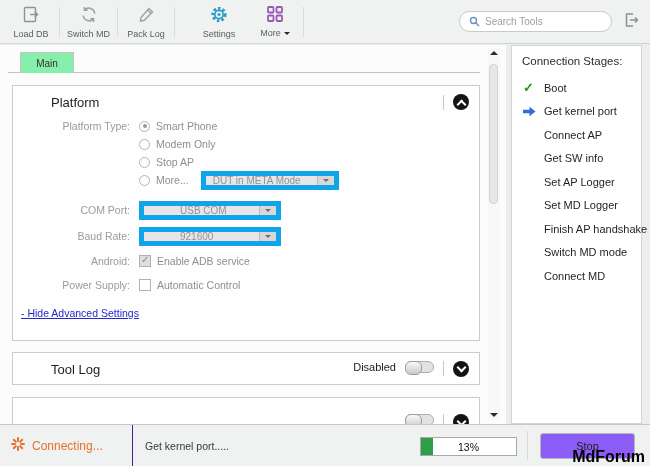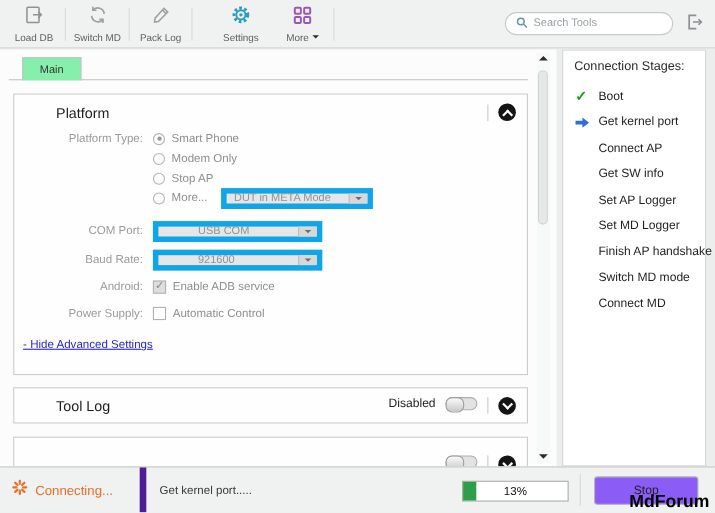--- a/index.html
+++ b/index.html
@@ -31,21 +31,21 @@
 #platform-section{top:40px;height:256px;}
 .frow{position:absolute;left:0;height:20px;display:flex;align-items:center;}
 .flabel{width:126px;text-align:right;padding-right:9px;font-size:10.5px;color:#9b9b9b;flex:none;}
 .radio-opt{display:flex;align-items:center;cursor:pointer;}
 .radio{width:11px;height:11px;border-radius:50%;border:1px solid #b4b4b4;background:#fdfdfd;margin-right:6px;position:relative;flex:none;}
 .radio.on::after{content:"";position:absolute;left:2.5px;top:2.5px;width:4px;height:4px;border-radius:50%;background:#999;}
 .opt-label{font-size:10.5px;color:#8f8f8f;}
 .combo{position:relative;height:19px;background:#e6e6e6;border:5px solid #0ea5e9;display:flex;align-items:center;padding:0 22px 0 7px;font-size:10px;color:#929292;cursor:pointer;white-space:nowrap;}
 .combo .dd{position:absolute;right:0;top:0;bottom:0;width:17px;background:#d8d8d8;border-left:1px solid #bdbdbd;display:flex;align-items:center;justify-content:center;}
 .combo .dd::after{content:"";width:0;height:0;border:3.5px solid transparent;border-top-color:#6e6e6e;margin-top:3px;}
-.w142{width:154px;padding-left:36px;}
+.w142{width:142px;padding-left:36px;}
 .w138{width:138px;}
 .cb{width:12px;height:12px;border:1px solid #b2b2b2;background:#fff;margin-right:6px;position:relative;flex:none;cursor:pointer;}
 .cb.checked{background:#dedede;}
 .cb.checked::after{content:"✓";position:absolute;left:1px;top:-2px;font-size:10px;color:#7c8a8a;}
 .adv-link{position:absolute;left:8px;top:221px;font-size:10.5px;color:#2626cf;text-decoration:underline;cursor:pointer;}
 #toollog-section{top:307px;height:33px;}
 #toollog-section .sec-title{top:50%;transform:translateY(-50%);}
 .row-controls{position:absolute;right:10px;top:50%;transform:translateY(-50%);display:flex;align-items:flex-start;gap:9px;}
 .status-text{font-size:11px;color:#1e1e1e;}
 .toggle{width:29px;height:12px;background:#e2e2e2;border:1px solid #aeaeae;border-radius:6px;position:relative;cursor:pointer;flex:none;}
@@ -61,21 +61,21 @@
 
 .stages{position:absolute;left:511px;top:45px;width:131px;height:379px;background:#fff;border:1px solid #d3d5d5;padding-top:9px;}
 .stages-title{font-size:11.5px;color:#2c2c2c;padding-left:10px;margin-bottom:9px;}
 .stage-item{height:23.5px;display:flex;align-items:center;padding-left:11px;}
 .stage-icon{width:21px;flex:none;display:flex;align-items:center;}
 .stage-label{font-size:11px;color:#1f1f1f;white-space:nowrap;}
 .check-icon{color:#1ca01c;font-size:13px;font-weight:bold;line-height:1;}
 
 
 .statusbar{position:absolute;left:0;right:0;bottom:0;height:42px;background:#f0f1f1;border-top:1px solid #c6c8c8;}
-.sb-left{position:absolute;left:0;top:0;bottom:0;width:133px;border-right:6px solid #4c1d95;display:flex;align-items:center;padding-left:11px;gap:7px;}
+.sb-left{position:absolute;left:0;top:0;bottom:0;width:133px;border-right:1px solid #4c1d95;display:flex;align-items:center;padding-left:11px;gap:7px;}
 .connecting-text{font-size:12px;color:#e8702a;}
 .sb-msg{position:absolute;left:145px;top:0;height:100%;display:flex;align-items:center;font-size:10.5px;color:#3a3a3a;}
 .progress{position:absolute;left:420px;top:12px;width:97px;height:19px;background:#fff;border:1px solid #a8aaaa;}
 .progress-fill{position:absolute;left:0;top:0;bottom:0;background:#2f9e49;}
 .progress-label{position:absolute;inset:0;display:flex;align-items:center;justify-content:center;font-size:10.5px;color:#111;}
 .sb-sep{position:absolute;left:527px;top:6px;bottom:6px;width:1px;background:#d8d9d9;}
 .stop-btn{position:absolute;left:540px;top:8px;width:95px;height:26px;background:#8b5cf6;border:1px solid #b7b9b9;border-radius:3px;font-size:11px;color:#222;display:flex;align-items:center;justify-content:center;cursor:pointer;}
 .watermark{position:absolute;right:5px;bottom:0;font-size:16px;font-weight:bold;color:#000;z-index:5;}
 </style>
 </head>

